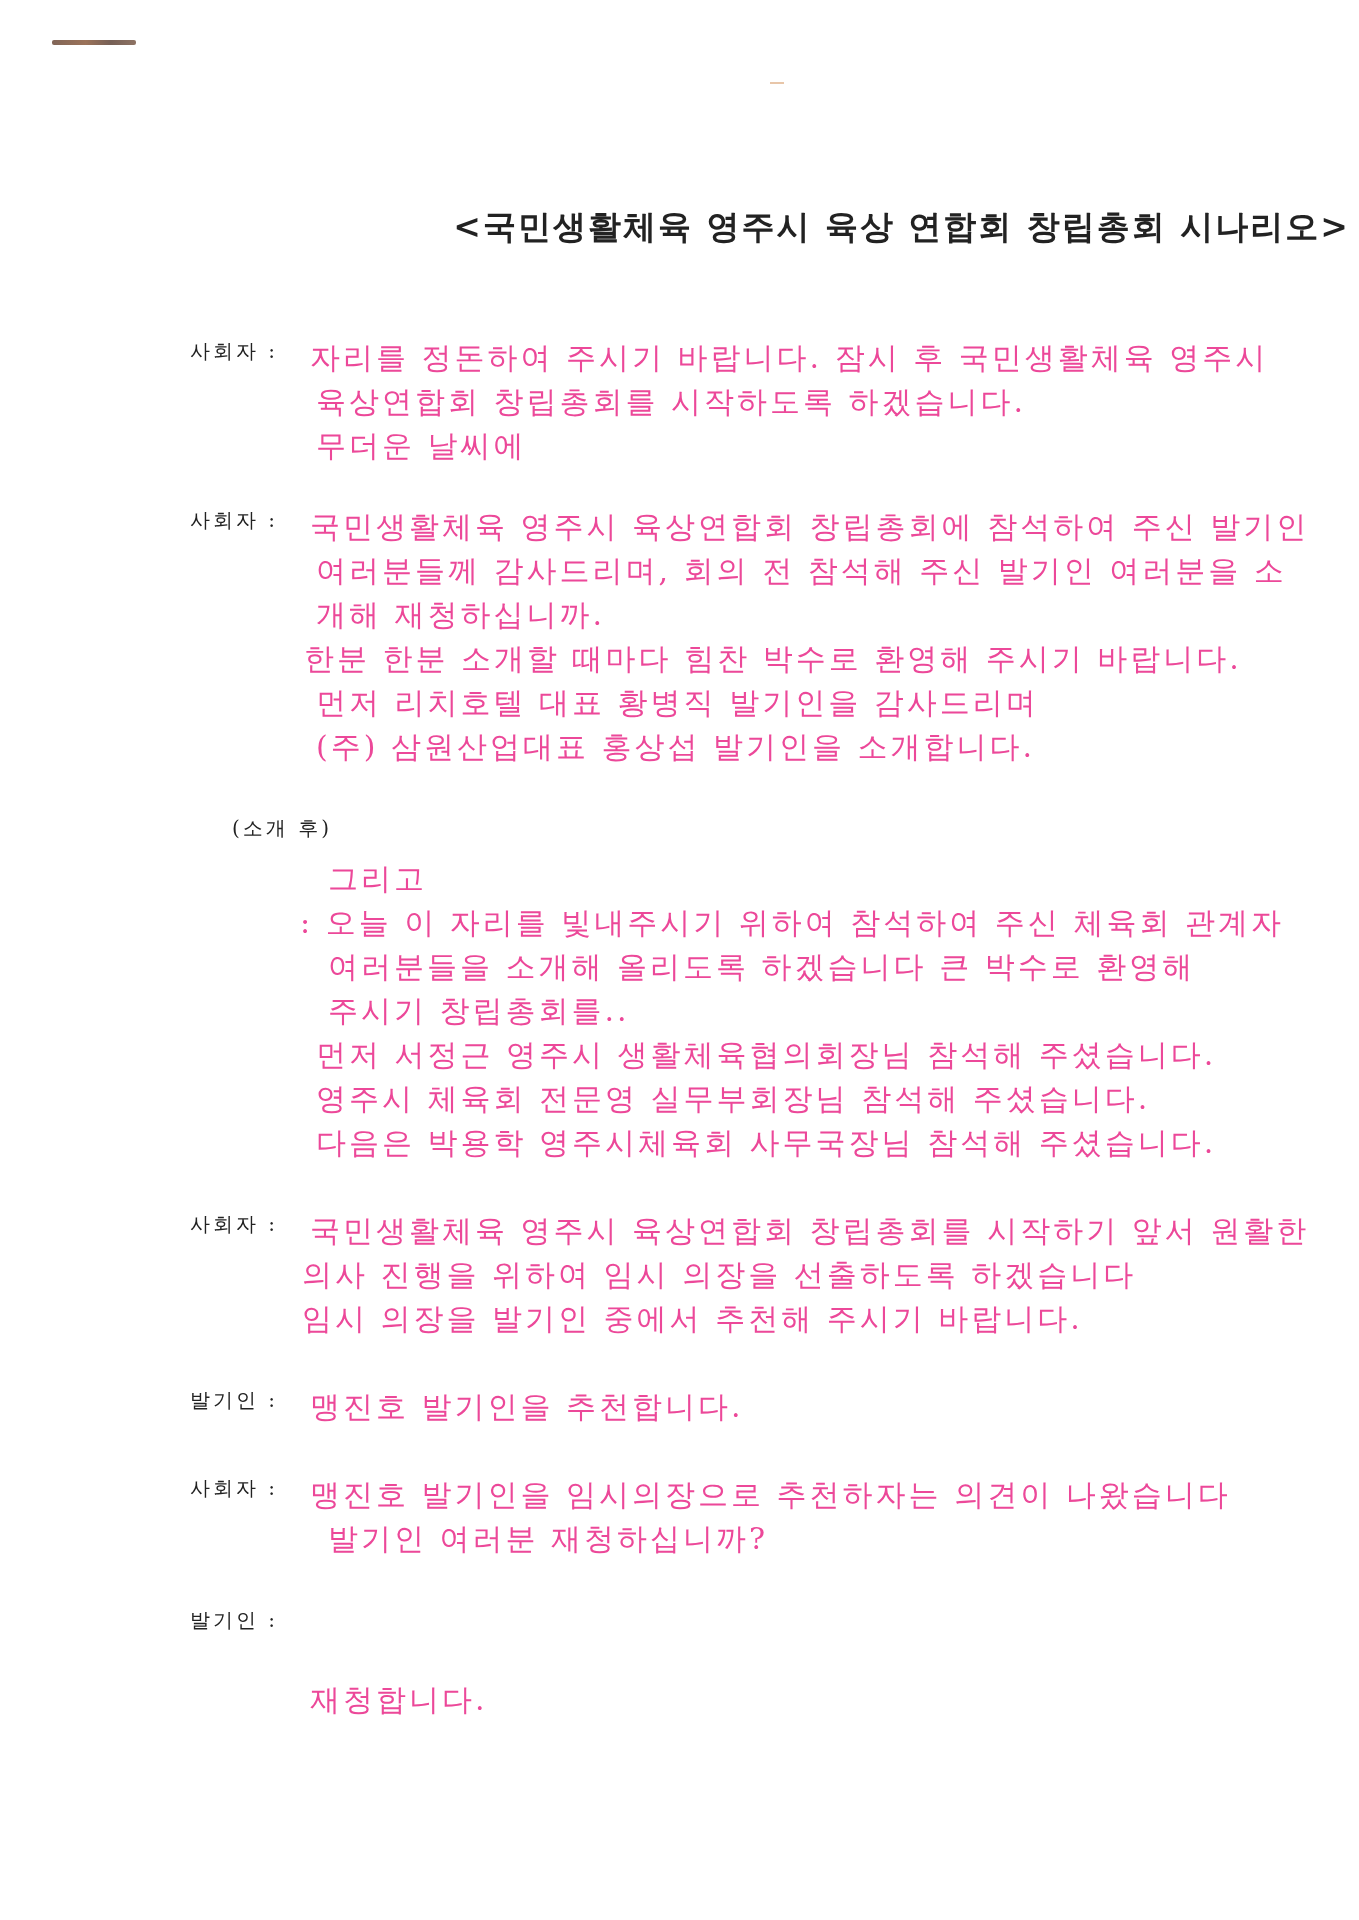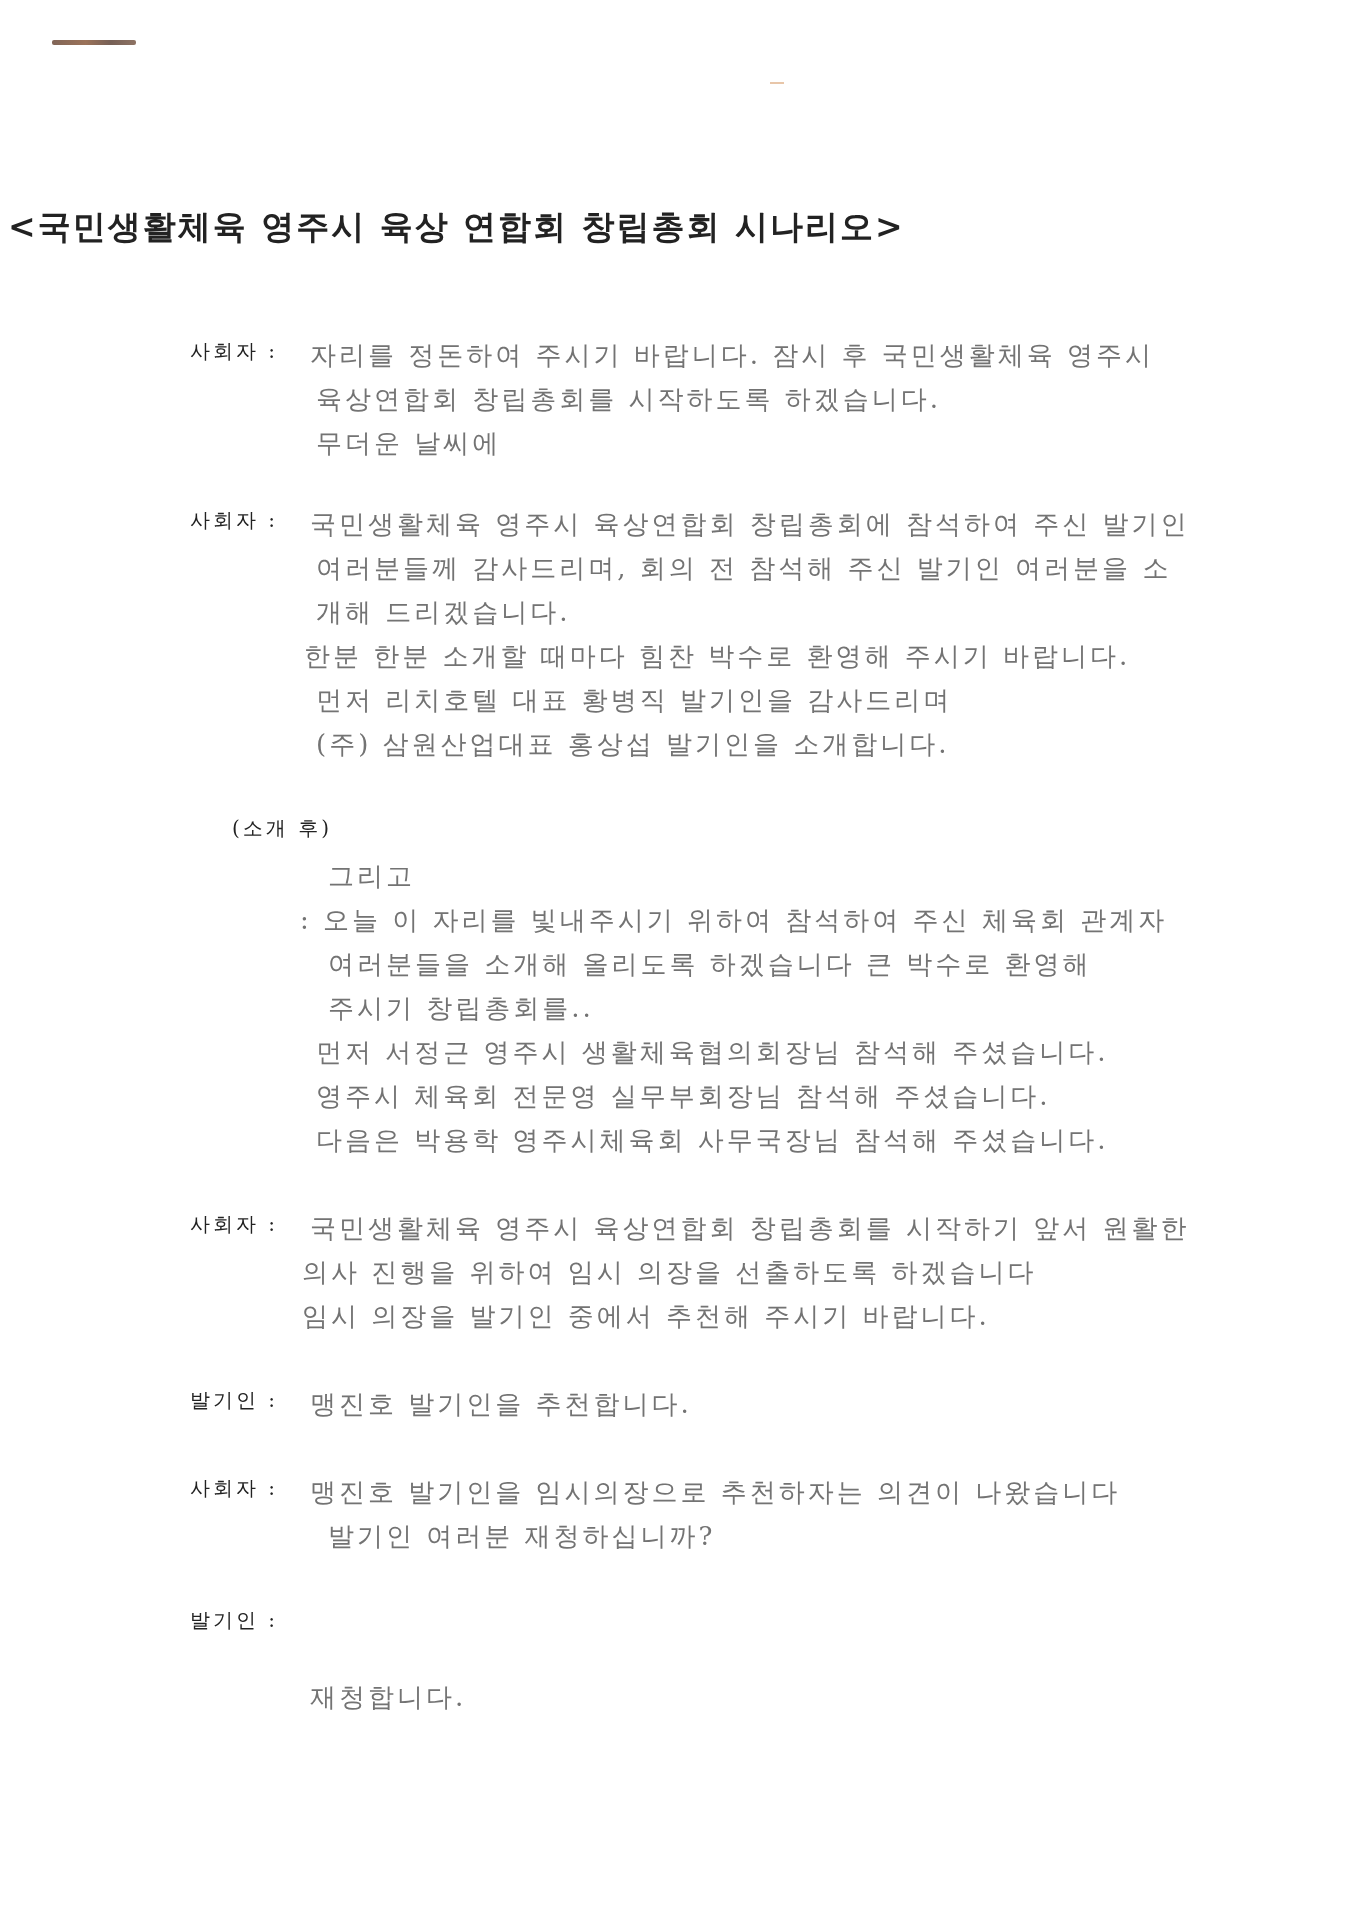--- a/index.html
+++ b/index.html
@@ -8,43 +8,43 @@
     font-family: "DejaVu Serif", "Liberation Serif", serif;
     color: #1a1a1a;
   }
   .staple {
     position: absolute; left: 52px; top: 40px; width: 84px; height: 5px;
     background: linear-gradient(90deg, #6b4a3a, #8a5a3c 40%, #5e4438 70%, #7a5a48);
     border-radius: 2px; opacity: 0.85;
   }
   .speck { position: absolute; left: 770px; top: 82px; width: 14px; height: 2px; background: #d8a070; opacity: .6; }
   .title {
-    position: absolute; top: 205px; left: 8px; width: 1350px; text-align: left;
+    position: absolute; top: 205px; left: 0; width: 1350px; text-align: right;
     font-size: 33px; letter-spacing: 2px; font-weight: bold; color: #222;
   }
-  .line { position: absolute; font-size: 26px; letter-spacing: 3px; white-space: nowrap; color: #737373; }
+  .line { position: absolute; font-size: 30px; letter-spacing: 3px; white-space: nowrap; color: #ec4899; }
   .speaker { position: absolute; font-size: 20px; letter-spacing: 3px; white-space: nowrap; color: #222; }
 </style>
 </head>
 <body>
 
 <div class="staple"></div>
 <div class="speck"></div>
 
 <div class="title">&lt;국민생활체육 영주시 육상 연합회 창립총회 시나리오&gt;</div>
 
 <div class="speaker" style="left:190px;top:338px">사회자 :</div>
 <div class="line" style="left:310px;top:338px">자리를 정돈하여 주시기 바랍니다. 잠시 후 국민생활체육 영주시</div>
 <div class="line" style="left:316px;top:382px">육상연합회 창립총회를 시작하도록 하겠습니다.</div>
 <div class="line" style="left:316px;top:426px">무더운 날씨에</div>
 
 <div class="speaker" style="left:190px;top:507px">사회자 :</div>
 <div class="line" style="left:310px;top:507px">국민생활체육 영주시 육상연합회 창립총회에 참석하여 주신 발기인</div>
 <div class="line" style="left:316px;top:551px">여러분들께 감사드리며, 회의 전 참석해 주신 발기인 여러분을 소</div>
-<div class="line" style="left:316px;top:595px">개해 드리겠습니다.</div>
+<div class="line" style="left:316px;top:595px">개해 재청하십니까.</div>
 <div class="line" style="left:304px;top:639px">한분 한분 소개할 때마다 힘찬 박수로 환영해 주시기 바랍니다.</div>
 <div class="line" style="left:316px;top:683px">먼저 리치호텔 대표 황병직 발기인을 감사드리며</div>
 <div class="line" style="left:316px;top:727px">(주) 삼원산업대표 홍상섭 발기인을 소개합니다.</div>
 
 <div class="speaker" style="left:232px;top:815px">(소개 후)</div>
 <div class="line" style="left:328px;top:859px">그리고</div>
 <div class="line" style="left:300px;top:903px">: 오늘 이 자리를 빛내주시기 위하여 참석하여 주신 체육회 관계자</div>
 <div class="line" style="left:328px;top:947px">여러분들을 소개해 올리도록 하겠습니다 큰 박수로 환영해</div>
 <div class="line" style="left:328px;top:991px">주시기 창립총회를..</div>
 <div class="line" style="left:316px;top:1035px">먼저 서정근 영주시 생활체육협의회장님 참석해 주셨습니다.</div>

